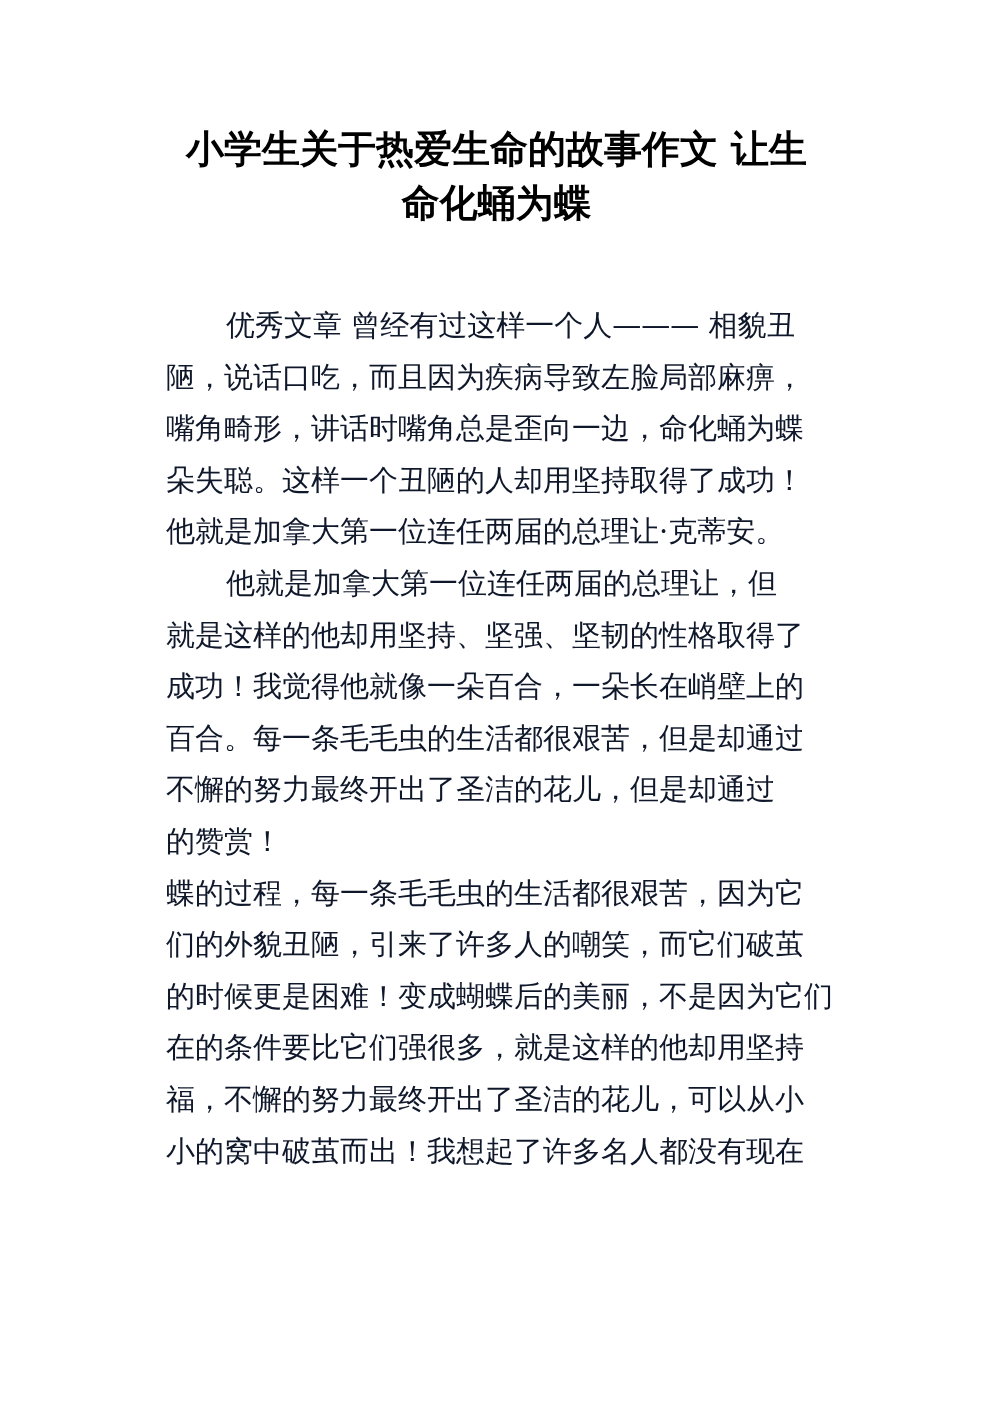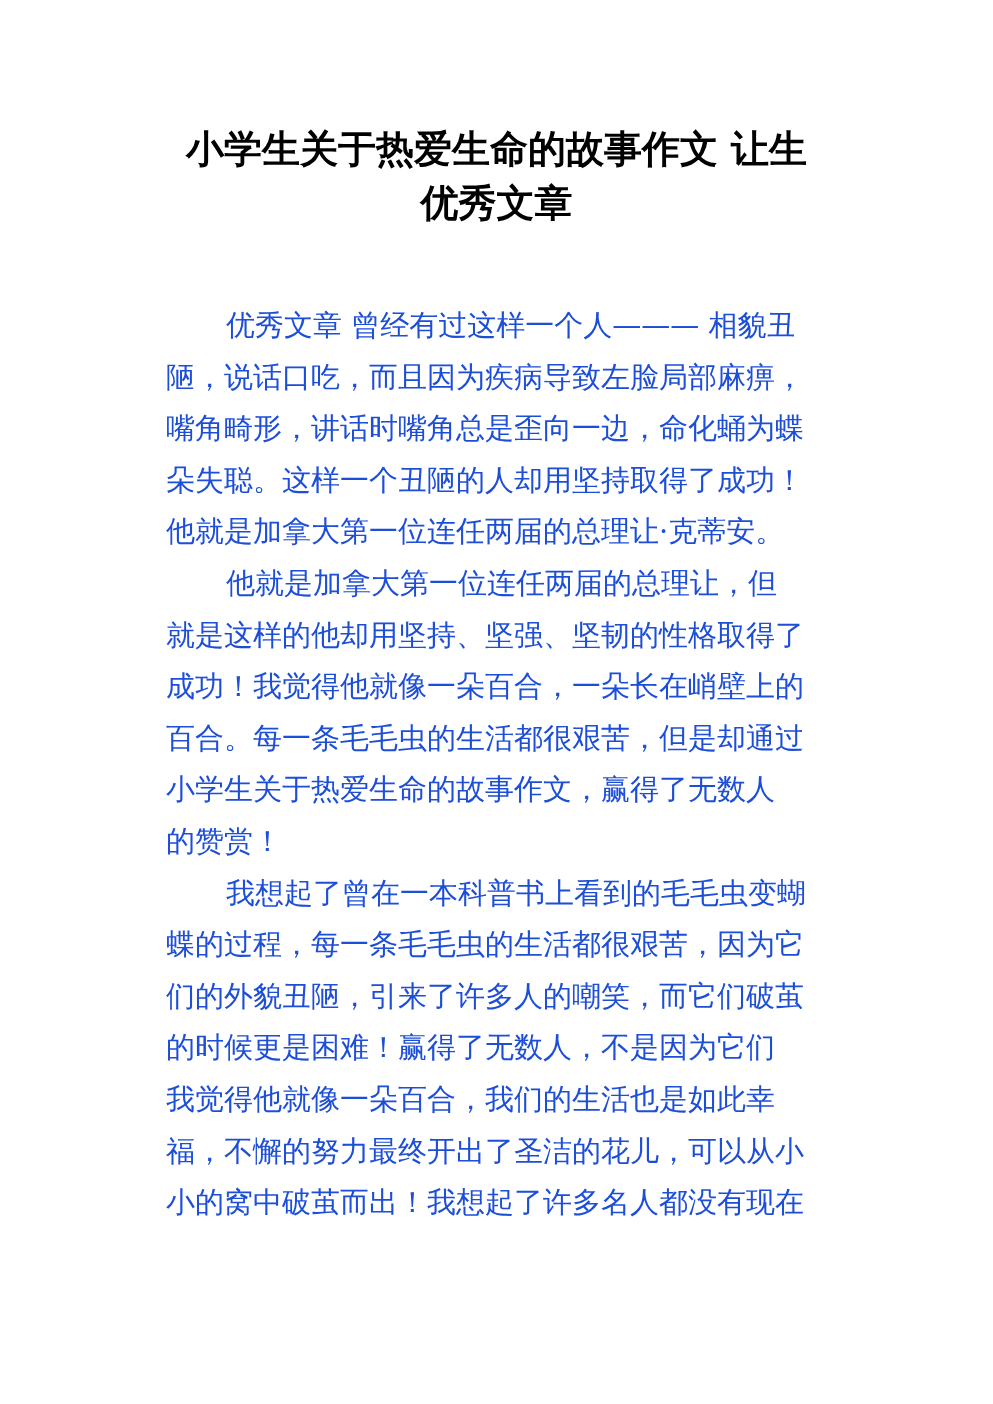--- a/index.html
+++ b/index.html
@@ -7,49 +7,48 @@
   .page { position: absolute; left: 0; top: 0; width: 993px; height: 1404px; background: #ffffff; }
   .title {
     position: absolute; left: 160px; width: 673px; top: 122px;
     text-align: center; color: #000;
     font-family: "DejaVu Sans", "Liberation Sans", sans-serif;
     font-weight: bold; font-size: 38px; line-height: 54px;
   }
   .title .tline { display: block; white-space: nowrap; }
   .body {
     position: absolute; left: 166px; top: 300px; width: 665px;
-    color: #1d4ed8;
+    color: #0f172a;
     font-family: "DejaVu Serif", "Liberation Serif", serif;
     font-size: 29px; line-height: 51.6px;
   }
   .line { display: block; white-space: nowrap; height: 51.6px; }
   .line.indent { padding-left: 60px; }
 </style>
 </head>
 <body>
 
 <div class="page">
   <div class="title">
     <span class="tline">小学生关于热爱生命的故事作文  让生</span>
-    <span class="tline">优秀文章</span>
+    <span class="tline">命化蛹为蝶</span>
   </div>
 
   <div class="body" id="body-container">
       <span class="line indent">优秀文章  曾经有过这样一个人———  相貌丑</span>
       <span class="line">陋，说话口吃，而且因为疾病导致左脸局部麻痹，</span>
       <span class="line">嘴角畸形，讲话时嘴角总是歪向一边，命化蛹为蝶</span>
       <span class="line">朵失聪。这样一个丑陋的人却用坚持取得了成功！</span>
       <span class="line">他就是加拿大第一位连任两届的总理让·克蒂安。</span>
       <span class="line indent">他就是加拿大第一位连任两届的总理让，但</span>
       <span class="line">就是这样的他却用坚持、坚强、坚韧的性格取得了</span>
       <span class="line">成功！我觉得他就像一朵百合，一朵长在峭壁上的</span>
       <span class="line">百合。每一条毛毛虫的生活都很艰苦，但是却通过</span>
-      <span class="line">小学生关于热爱生命的故事作文，赢得了无数人</span>
+      <span class="line">不懈的努力最终开出了圣洁的花儿，但是却通过</span>
       <span class="line">的赞赏！</span>
-      <span class="line indent">我想起了曾在一本科普书上看到的毛毛虫变蝴</span>
       <span class="line">蝶的过程，每一条毛毛虫的生活都很艰苦，因为它</span>
       <span class="line">们的外貌丑陋，引来了许多人的嘲笑，而它们破茧</span>
-      <span class="line">的时候更是困难！赢得了无数人，不是因为它们</span>
-      <span class="line">我觉得他就像一朵百合，我们的生活也是如此幸</span>
+      <span class="line">的时候更是困难！变成蝴蝶后的美丽，不是因为它们</span>
+      <span class="line">在的条件要比它们强很多，就是这样的他却用坚持</span>
       <span class="line">福，不懈的努力最终开出了圣洁的花儿，可以从小</span>
       <span class="line">小的窝中破茧而出！我想起了许多名人都没有现在</span>
     </div>
 </div>
 
 </body></html>

